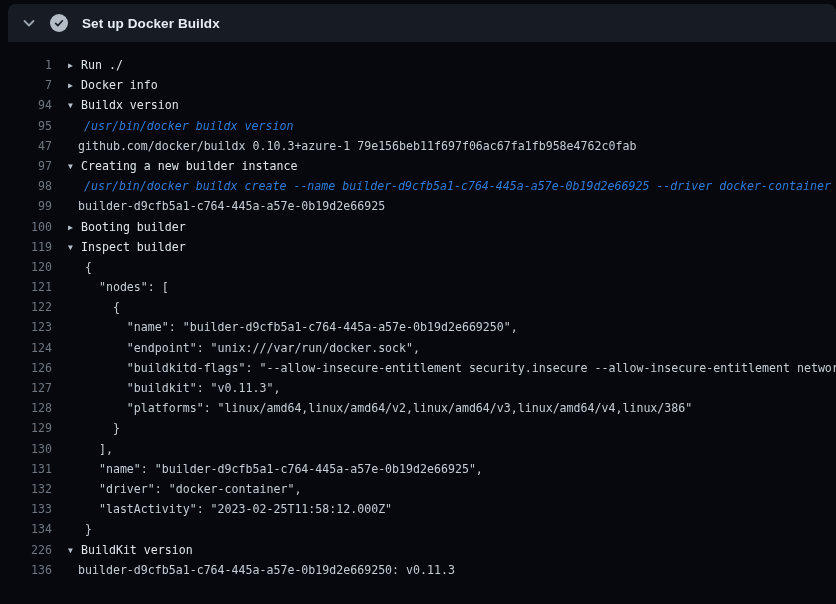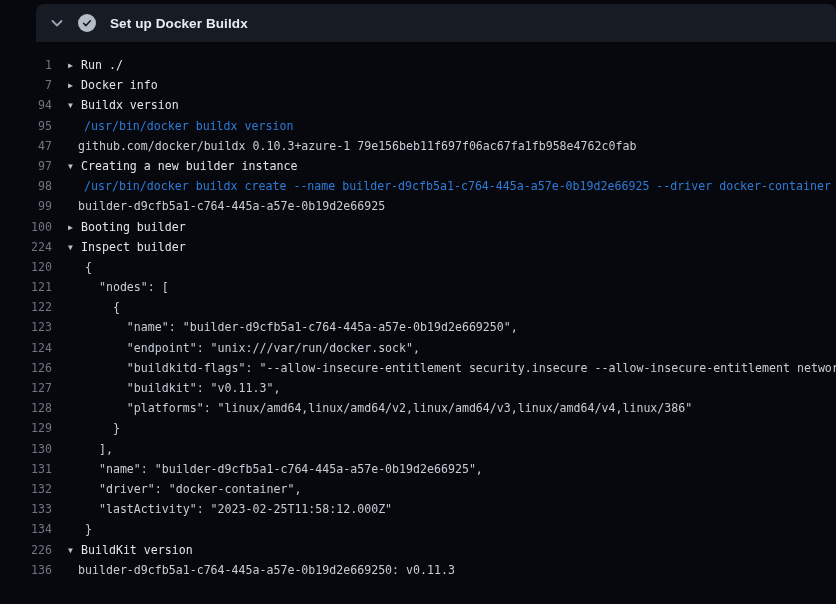--- a/index.html
+++ b/index.html
@@ -14,21 +14,20 @@
   .step-header {
     position: absolute;
     left: 8px;
     right: 0;
     top: 4px;
     height: 38px;
     background: var(--header-bg, #171c24);
     border-radius: 8px 8px 0 0;
     display: flex;
     align-items: center;
-    margin-left: 28px;
   }
   .chevron-btn {
     width: 26px;
     height: 26px;
     margin-left: 8px;
     display: flex;
     align-items: center;
     justify-content: center;
     background: transparent;
     border: none;
@@ -75,21 +74,21 @@
     text-align: right;
     color: var(--line-number, #6e7681);
     text-decoration: none;
     cursor: pointer;
   }
   .content {
     flex: 1;
     overflow: hidden;
   }
   .content.out { padding-left: 26px; color: var(--output-text, #c6cdd5); }
-  .content.cmd { padding-left: 32px; color: var(--command, #2f7bd8); }
+  .content.cmd { padding-left: 32px; color: var(--command, #2f7bd8); font-style: italic; }
   .content.group {
     padding-left: 16px;
     color: var(--group-text, #dfe5eb);
     cursor: pointer;
   }
   .tri {
     display: inline-block;
     width: 13px;
     font-size: 8px;
     color: var(--triangle, #b7c0c9);
@@ -116,21 +115,21 @@
 <div class="log-area">
     <div class="row"><a class="gutter">1</a><div class="content group"><span class="tri">▶</span><span>Run ./</span></div></div>
     <div class="row"><a class="gutter">7</a><div class="content group"><span class="tri">▶</span><span>Docker info</span></div></div>
     <div class="row"><a class="gutter">94</a><div class="content group"><span class="tri">▼</span><span>Buildx version</span></div></div>
     <div class="row"><a class="gutter">95</a><div class="content cmd">/usr/bin/docker buildx version</div></div>
     <div class="row"><a class="gutter">47</a><div class="content out">github.com/docker/buildx 0.10.3+azure-1 79e156beb11f697f06ac67fa1fb958e4762c0fab</div></div>
     <div class="row"><a class="gutter">97</a><div class="content group"><span class="tri">▼</span><span>Creating a new builder instance</span></div></div>
     <div class="row"><a class="gutter">98</a><div class="content cmd">/usr/bin/docker buildx create --name builder-d9cfb5a1-c764-445a-a57e-0b19d2e66925 --driver docker-container</div></div>
     <div class="row"><a class="gutter">99</a><div class="content out">builder-d9cfb5a1-c764-445a-a57e-0b19d2e66925</div></div>
     <div class="row"><a class="gutter">100</a><div class="content group"><span class="tri">▶</span><span>Booting builder</span></div></div>
-    <div class="row"><a class="gutter">224</a><div class="content group"><span class="tri">▼</span><span>Inspect builder</span></div></div>
+    <div class="row"><a class="gutter">119</a><div class="content group"><span class="tri">▼</span><span>Inspect builder</span></div></div>
     <div class="row"><a class="gutter">120</a><div class="content out"> {</div></div>
     <div class="row"><a class="gutter">121</a><div class="content out">   "nodes": [</div></div>
     <div class="row"><a class="gutter">122</a><div class="content out">     {</div></div>
     <div class="row"><a class="gutter">123</a><div class="content out">       "name": "builder-d9cfb5a1-c764-445a-a57e-0b19d2e669250",</div></div>
     <div class="row"><a class="gutter">124</a><div class="content out">       "endpoint": "unix:///var/run/docker.sock",</div></div>
     <div class="row"><a class="gutter">126</a><div class="content out">       "buildkitd-flags": "--allow-insecure-entitlement security.insecure --allow-insecure-entitlement network.host",</div></div>
     <div class="row"><a class="gutter">127</a><div class="content out">       "buildkit": "v0.11.3",</div></div>
     <div class="row"><a class="gutter">128</a><div class="content out">       "platforms": "linux/amd64,linux/amd64/v2,linux/amd64/v3,linux/amd64/v4,linux/386"</div></div>
     <div class="row"><a class="gutter">129</a><div class="content out">     }</div></div>
     <div class="row"><a class="gutter">130</a><div class="content out">   ],</div></div>

